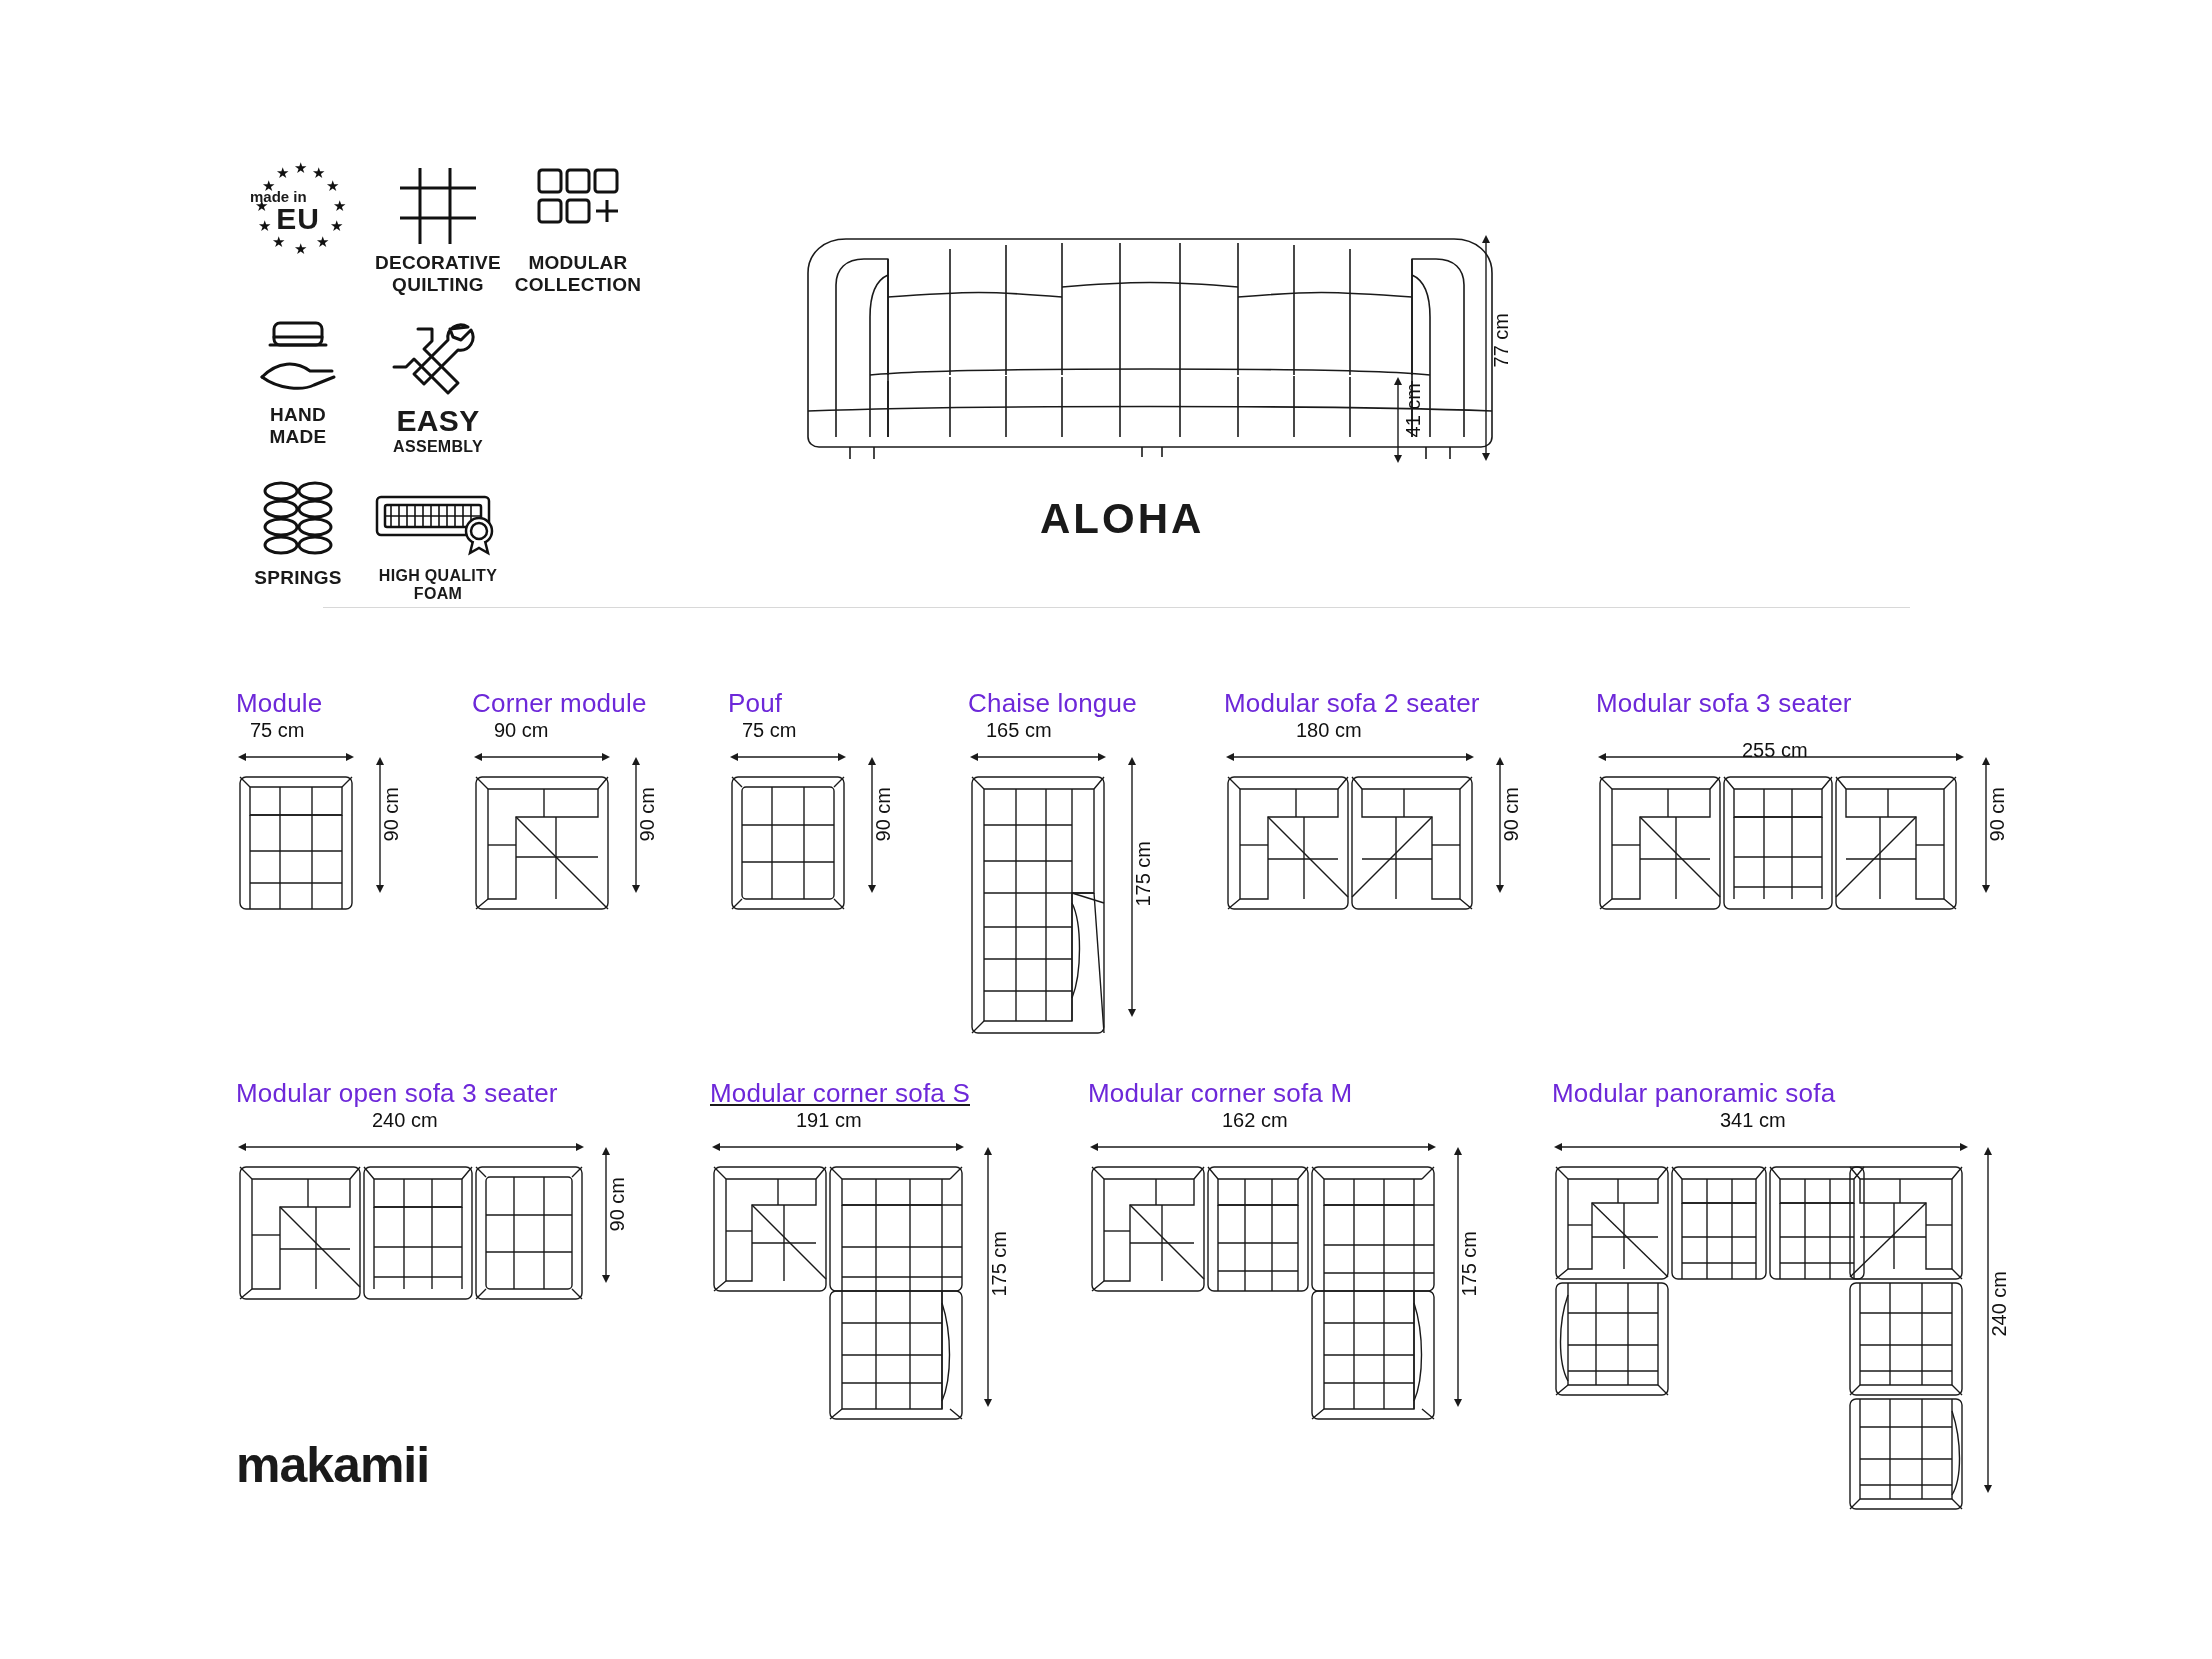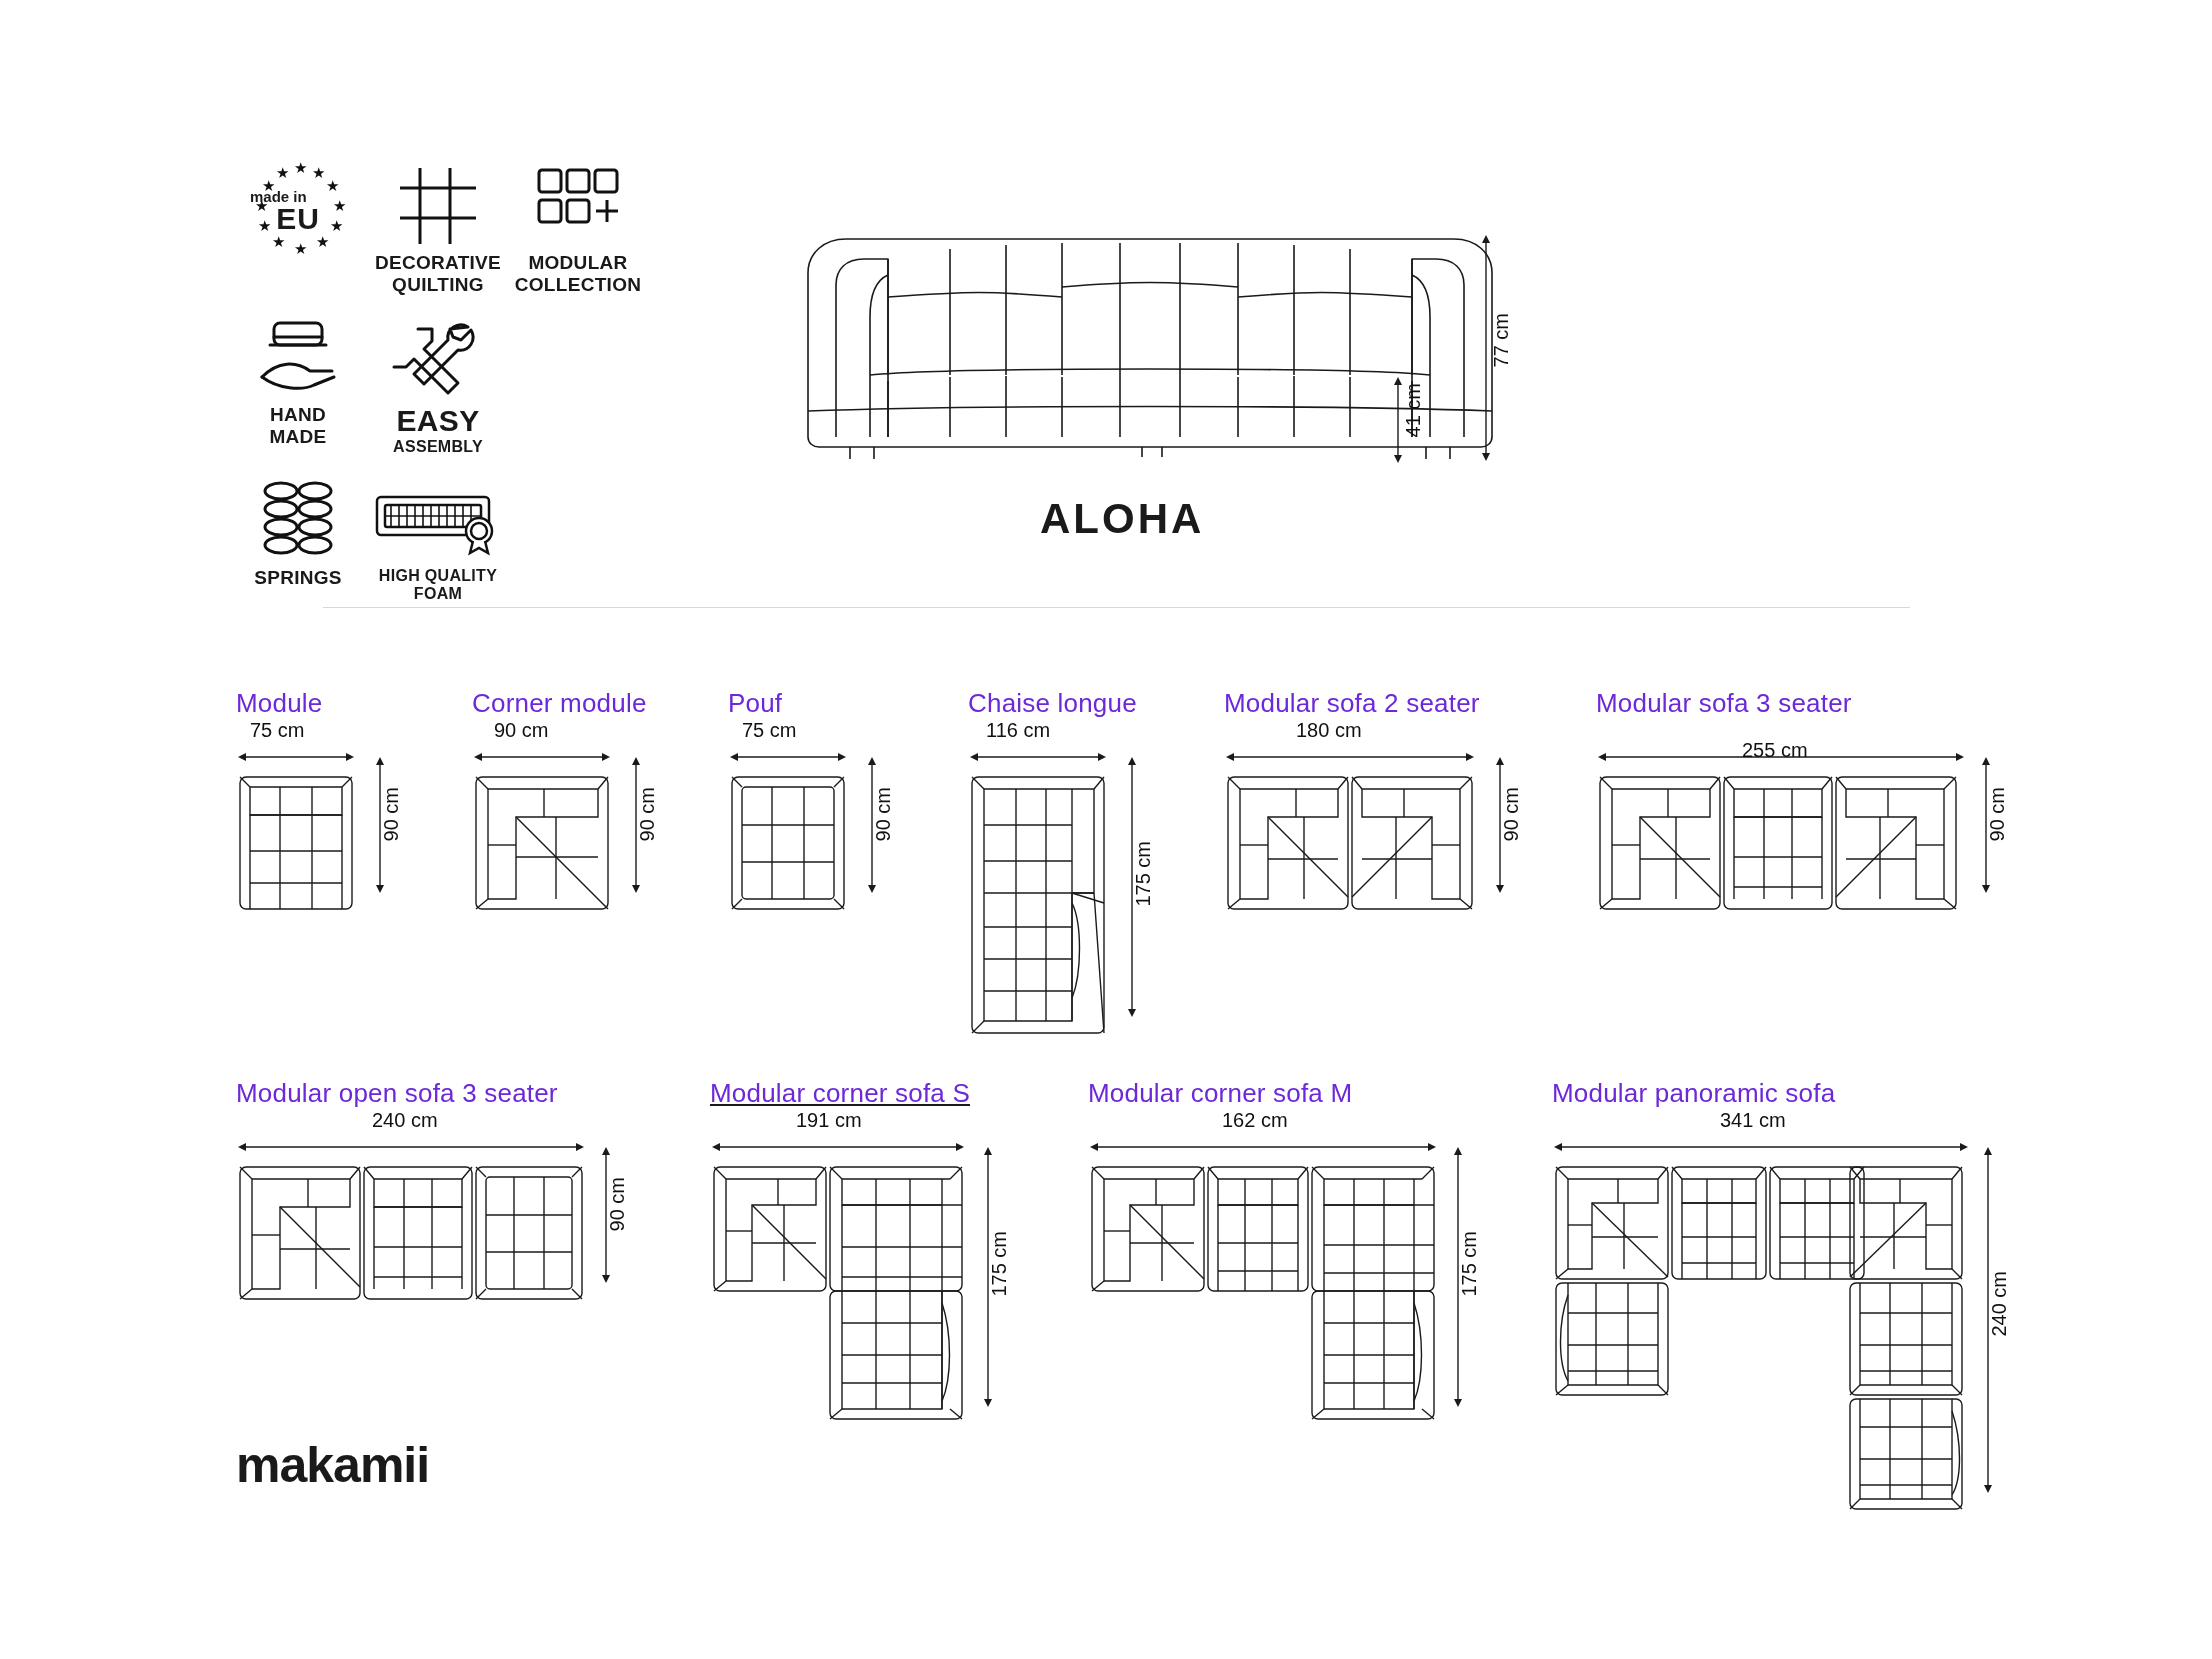--- a/index.html
+++ b/index.html
@@ -467,21 +467,21 @@
   <div class="item" style="left:968px; top:688px;">
     <div class="item-title">Chaise longue</div>
     <div style="position:relative; margin-top:22px;">
       <svg width="140" height="22" viewBox="0 0 140 22">
         <g stroke="#1a1a1a" stroke-width="1.4">
           <line x1="4" y1="16" x2="136" y2="16"></line>
           <path d="M10 12 L2 16 L10 20" fill="#1a1a1a" stroke="none"></path>
           <path d="M130 12 L138 16 L130 20" fill="#1a1a1a" stroke="none"></path>
         </g>
       </svg>
-      <div class="dim-label" style="position:absolute; left:18px; top:-22px;">116 cm</div>
+      <div class="dim-label" style="position:absolute; left:18px; top:-22px;">165 cm</div>
       <svg style="margin-top:10px;" width="140" height="264" viewBox="0 0 140 264">
         <g stroke="#1a1a1a" stroke-width="1.4" fill="none">
           <rect x="4" y="4" width="132" height="256" rx="6"></rect>
           <path d="M16 16 L126 16 L126 120 L104 120 L104 248 L16 248 Z"></path>
           <path d="M4 4 L16 16 M136 4 L126 16 M4 260 L16 248 M136 260 L126 120"></path>
           <line x1="104" y1="120" x2="136" y2="130"></line>
           <line x1="48" y1="16" x2="48" y2="248"></line>
           <line x1="78" y1="16" x2="78" y2="248"></line>
           <line x1="104" y1="16" x2="104" y2="248"></line>
           <line x1="16" y1="52" x2="104" y2="52"></line>

